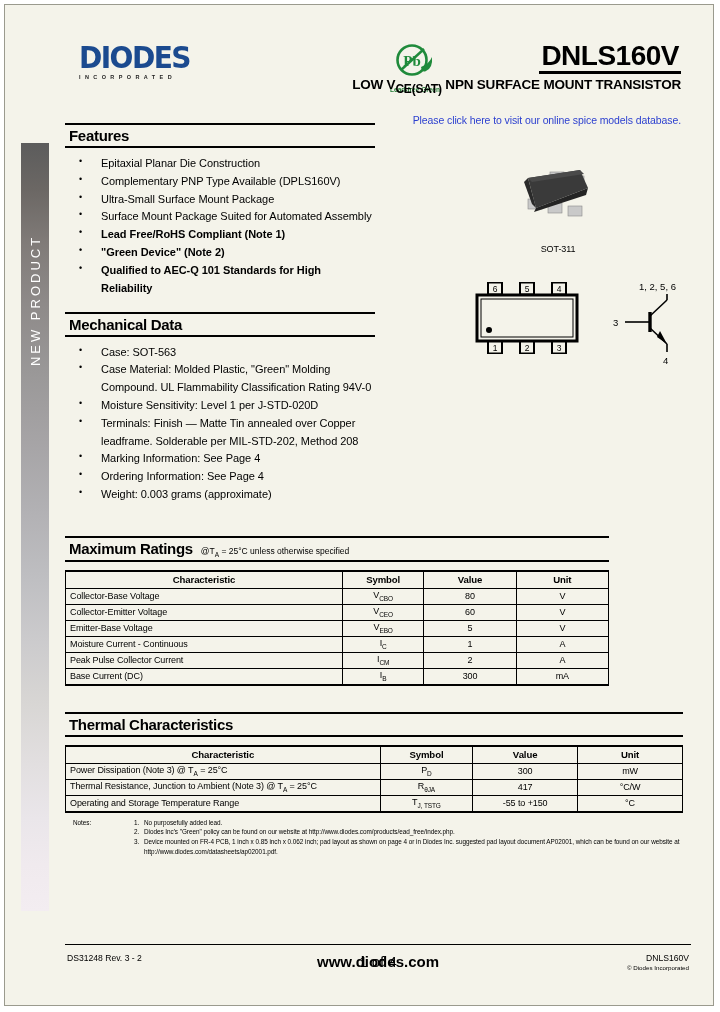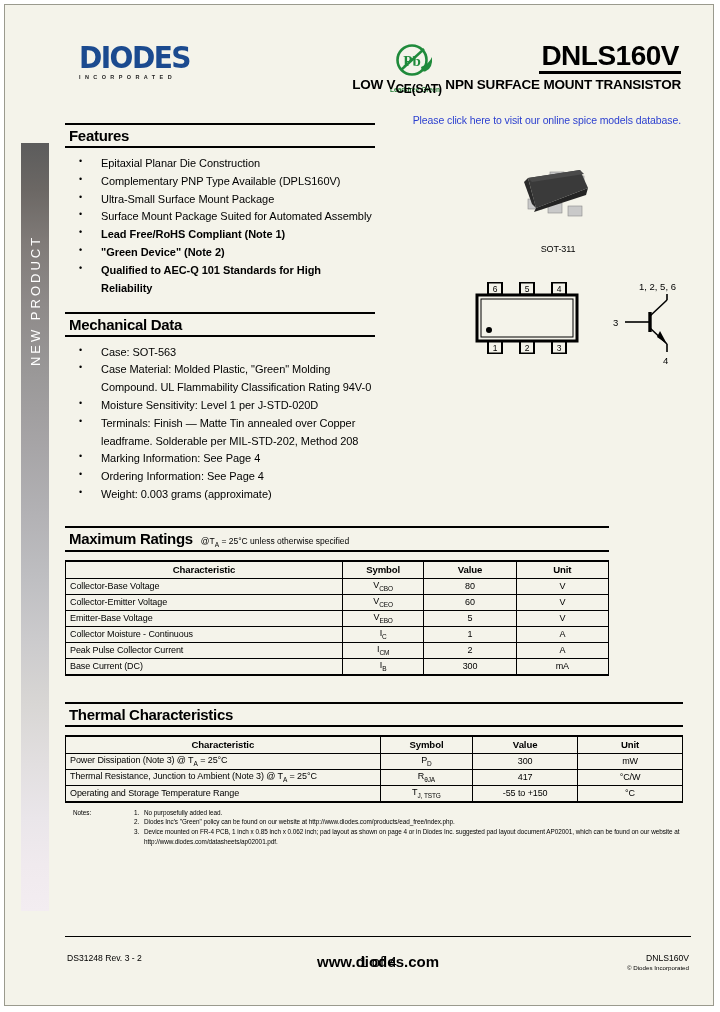--- a/index.html
+++ b/index.html
@@ -258,21 +258,21 @@
   }
 
   
   #footer {
     position: absolute;
     left: 60px;
     right: 22px;
     bottom: 18px;
     height: 34px;
     border-top: 1px solid #000;
-    padding-top: 16px;
+    padding-top: 8px;
   }
   #footer .f-row { position: relative; height: 12px; }
   .f-left  { position: absolute; left: 2px;  top: 0; font-size: 8.6px; }
   .f-mid   { position: absolute; left: 0; right: 0; text-align: center; font-size: 15px; }
   .f-midb  { position: absolute; left: 0; right: 0; text-align: center; font-size: 15px; font-weight: bold; top: 0; }
   .f-right { position: absolute; right: 2px; top: 0; font-size: 8.6px; }
   .f-rightb{ position: absolute; right: 2px; top: 11px; font-size: 6.2px; }
 </style>
 </head>
 <body>
@@ -394,21 +394,21 @@
         <line x1="196" y1="64" x2="196" y2="72" stroke="#000" stroke-width="1.6"></line>
         <polygon points="196,64 186,57 189,51" fill="#000"></polygon>
         <line x1="154" y1="42" x2="179" y2="42" stroke="#000" stroke-width="1.6"></line>
 
         <text x="168" y="10" font-size="9.5" font-family="Liberation Sans, sans-serif" fill="#000">1, 2, 5, 6</text>
         <text x="142" y="46" font-size="9.5" font-family="Liberation Sans, sans-serif" fill="#000">3</text>
         <text x="192" y="84" font-size="9.5" font-family="Liberation Sans, sans-serif" fill="#000">4</text>
       </svg>
     </div>
 
-    <div class="section" style="width:544px; margin-top:22px;">
+    <div class="section" style="width:544px; margin-top:32px;">
       <div class="sec-head">
         <span>Maximum Ratings</span>
         <span class="sec-note"><span>@T</span><sub>A</sub><span> = 25°C unless otherwise specified</span></span>
       </div>
       <table class="dt">
         <colgroup>
             <col class="col-char">
             <col class="col-sym">
             <col class="col-val">
             <col class="col-unit">
@@ -434,21 +434,21 @@
               <td class="ctr">60</td>
               <td class="ctr">V</td>
             </tr>
             <tr>
               <td class="char">Emitter-Base Voltage</td>
               <td class="ctr">V<sub>EBO</sub></td>
               <td class="ctr">5</td>
               <td class="ctr">V</td>
             </tr>
             <tr>
-              <td class="char">Collector Moisture - Continuous</td>
+              <td class="char">Moisture Current - Continuous</td>
               <td class="ctr">I<sub>C</sub></td>
               <td class="ctr">1</td>
               <td class="ctr">A</td>
             </tr>
             <tr>
               <td class="char">Peak Pulse Collector Current</td>
               <td class="ctr">I<sub>CM</sub></td>
               <td class="ctr">2</td>
               <td class="ctr">A</td>
             </tr>

